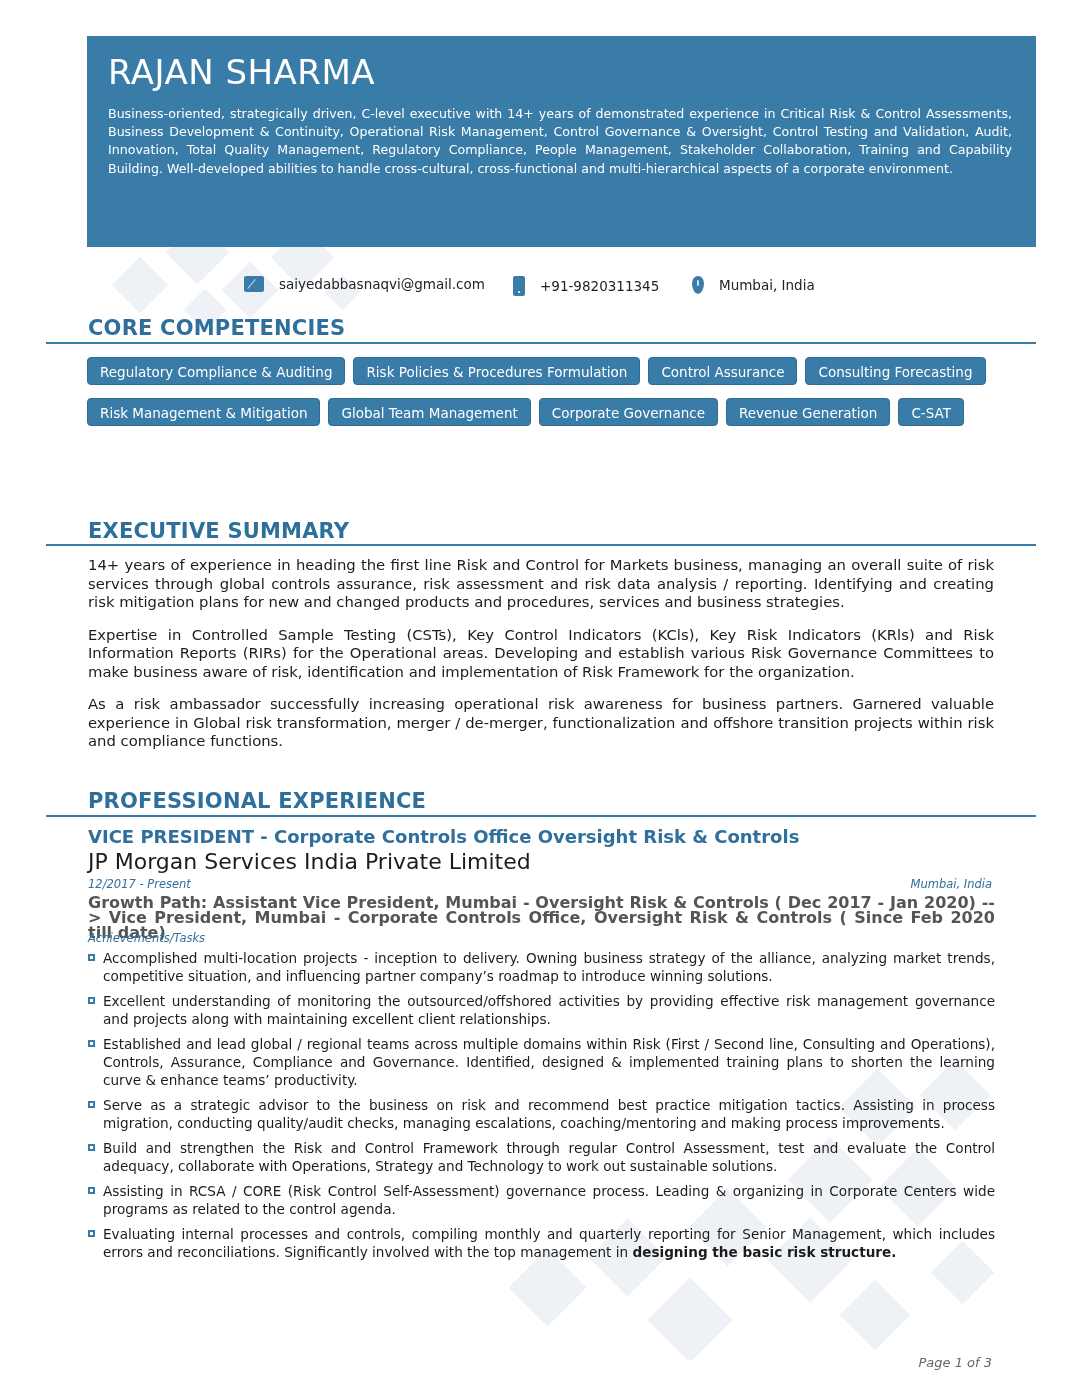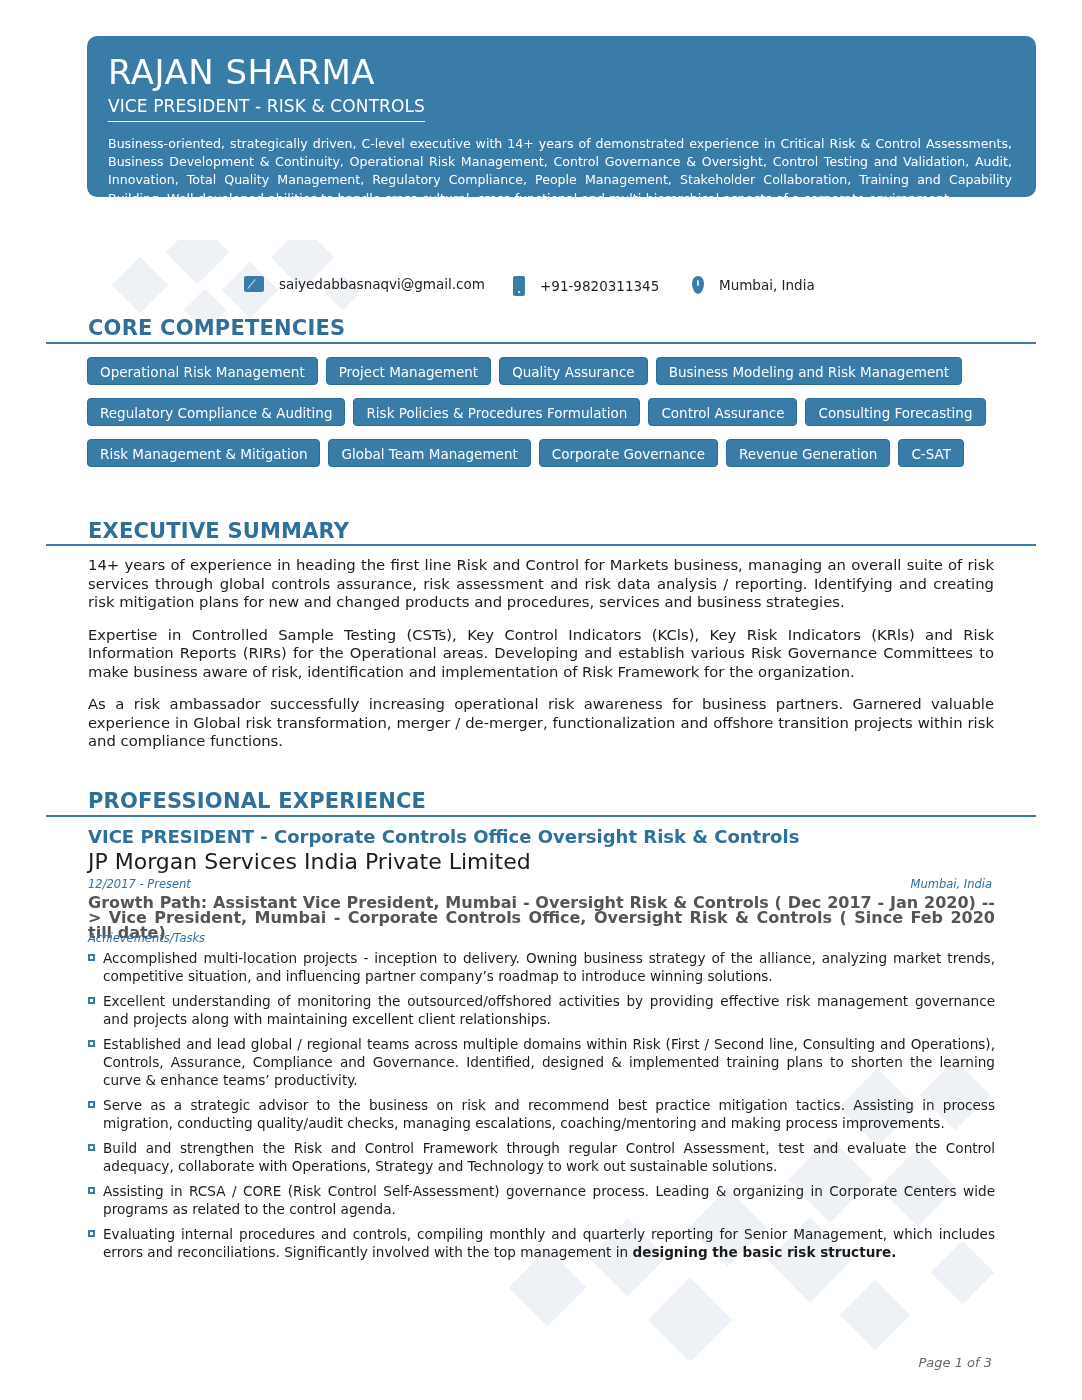--- a/index.html
+++ b/index.html
@@ -3,22 +3,22 @@
 <meta charset="utf-8">
 <style>
   * { box-sizing: border-box; margin: 0; padding: 0; }
   html, body { width: 1082px; height: 1400px; background: #ffffff; overflow: hidden; }
   body { position: relative; font-family: "DejaVu Sans", sans-serif; color: #222; }
 
   .bg-pattern { position: absolute; pointer-events: none; }
   .bg-pattern .d { position: absolute; background: #eef1f6; transform: rotate(45deg); }
 
   .header {
-    position: absolute; left: 87px; top: 36px; width: 949px; height: 161px;
-    background: #3a7ca8; color: #fff; padding: 16px 24px 8px 21px; border-radius: 10px;
+    position: absolute; left: 87px; top: 36px; width: 949px; height: 211px;
+    background: #3a7ca8; color: #fff; padding: 16px 24px 8px 21px;
   }
   .header .name { font-size: 34px; letter-spacing: 0.5px; line-height: 40px; font-weight: normal; }
   .header .title { font-size: 17px; line-height: 22px; margin-top: 3px; display: inline-block;
     border-bottom: 1px solid #fff; padding-bottom: 4px; letter-spacing: 0.1px; }
   .header .summary { font-size: 12.6px; line-height: 18.2px; margin-top: 13px; text-align: justify; }
 
   .contact { position: absolute; top: 276px; left: 0; width: 1082px; height: 22px; font-size: 13.5px; }
   .contact .item { position: absolute; display: flex; align-items: center; gap: 15px; }
   .ico-mail { width: 20px; height: 16px; background: #3a7ca8; border-radius: 2px; position: relative; }
   .ico-mail::after { content: ""; position: absolute; left: 7px; top: 2px; width: 1px; height: 12px; background: #bcd5e8; transform: rotate(40deg); }
@@ -72,21 +72,20 @@
   <div class="d" style="left:280px;top:170px;width:60px;height:60px;"></div>
   <div class="d" style="left:100px;top:170px;width:55px;height:55px;"></div>
   <div class="d" style="left:20px;top:200px;width:55px;height:55px;"></div>
   <div class="d" style="left:160px;top:230px;width:60px;height:60px;"></div>
   <div class="d" style="left:350px;top:230px;width:50px;height:50px;"></div>
   <div class="d" style="left:440px;top:190px;width:45px;height:45px;"></div>
 </div>
 
 <div class="header">
   <div class="name">RAJAN SHARMA</div>
-  <div class="title">VICE PRESIDENT - RISK &amp; CONTROLS</div>
   <div class="summary">Business-oriented, strategically driven, C-level executive with 14+ years of demonstrated experience in Critical Risk &amp; Control Assessments, Business Development &amp; Continuity, Operational Risk Management, Control Governance &amp; Oversight, Control Testing and Validation, Audit, Innovation, Total Quality Management, Regulatory Compliance, People Management, Stakeholder Collaboration, Training and Capability Building. Well-developed abilities to handle cross-cultural, cross-functional and multi-hierarchical aspects of a corporate environment.</div>
 </div>
 
 <div class="contact">
   <div class="item" style="left:244px;">
     <span class="ico-mail"></span>
     <span>saiyedabbasnaqvi@gmail.com</span>
   </div>
   <div class="item" style="left:513px;">
     <span class="ico-phone"></span>
@@ -95,26 +94,20 @@
   <div class="item" style="left:692px;">
     <span class="ico-pin"></span>
     <span>Mumbai, India</span>
   </div>
 </div>
 
 <div class="section-title" style="top:316px;">CORE COMPETENCIES</div>
 <div class="section-rule" style="top:342px;"></div>
 
 <div class="chips">
-  <div class="chip-row">
-    <span class="chip">Operational Risk Management</span>
-    <span class="chip">Project Management</span>
-    <span class="chip">Quality Assurance</span>
-    <span class="chip">Business Modeling and Risk Management</span>
-  </div>
   <div class="chip-row">
     <span class="chip">Regulatory Compliance &amp; Auditing</span>
     <span class="chip">Risk Policies &amp; Procedures Formulation</span>
     <span class="chip">Control Assurance</span>
     <span class="chip">Consulting Forecasting</span>
   </div>
   <div class="chip-row">
     <span class="chip">Risk Management &amp; Mitigation</span>
     <span class="chip">Global Team Management</span>
     <span class="chip">Corporate Governance</span>
@@ -143,16 +136,16 @@
 <div class="growth">Growth Path: Assistant Vice President, Mumbai - Oversight Risk &amp; Controls ( Dec 2017 - Jan 2020) --&gt; Vice President, Mumbai - Corporate Controls Office, Oversight Risk &amp; Controls ( Since Feb 2020 till date)</div>
 <div class="ach-label">Achievements/Tasks</div>
 
 <ul class="bullets">
   <li><span class="sq"></span><span>Accomplished multi-location projects - inception to delivery. Owning business strategy of the alliance, analyzing market trends, competitive situation, and influencing partner company’s roadmap to introduce winning solutions.</span></li>
   <li><span class="sq"></span><span>Excellent understanding of monitoring the outsourced/offshored activities by providing effective risk management governance and projects along with maintaining excellent client relationships.</span></li>
   <li><span class="sq"></span><span>Established and lead global / regional teams across multiple domains within Risk (First / Second line, Consulting and Operations), Controls, Assurance, Compliance and Governance. Identified, designed &amp; implemented training plans to shorten the learning curve &amp; enhance teams’ productivity.</span></li>
   <li><span class="sq"></span><span>Serve as a strategic advisor to the business on risk and recommend best practice mitigation tactics. Assisting in process migration, conducting quality/audit checks, managing escalations, coaching/mentoring and making process improvements.</span></li>
   <li><span class="sq"></span><span>Build and strengthen the Risk and Control Framework through regular Control Assessment, test and evaluate the Control adequacy, collaborate with Operations, Strategy and Technology to work out sustainable solutions.</span></li>
   <li><span class="sq"></span><span>Assisting in RCSA / CORE (Risk Control Self-Assessment) governance process. Leading &amp; organizing in Corporate Centers wide programs as related to the control agenda.</span></li>
-  <li><span class="sq"></span><span>Evaluating internal procedures and controls, compiling monthly and quarterly reporting for Senior Management, which includes errors and reconciliations. Significantly involved with the top management in</span> <b>designing the basic risk structure.</b></li>
+  <li><span class="sq"></span><span>Evaluating internal processes and controls, compiling monthly and quarterly reporting for Senior Management, which includes errors and reconciliations. Significantly involved with the top management in</span> <b>designing the basic risk structure.</b></li>
 </ul>
 
 <div class="page-num">Page 1 of 3</div>
 
 </body></html>

